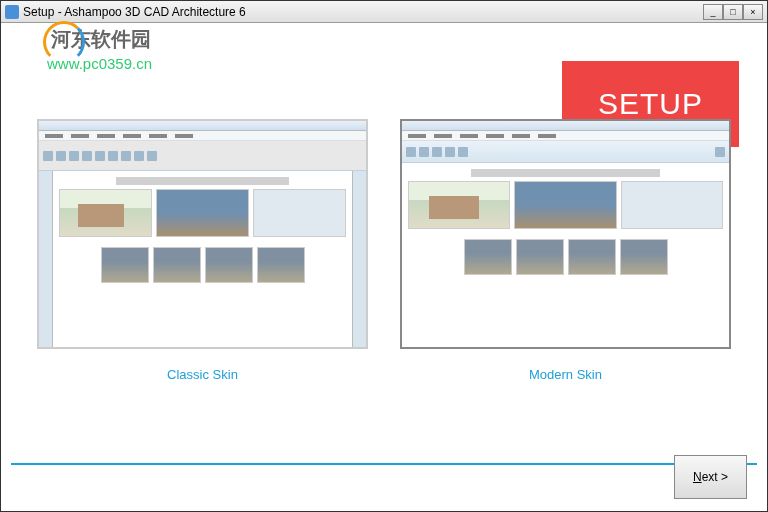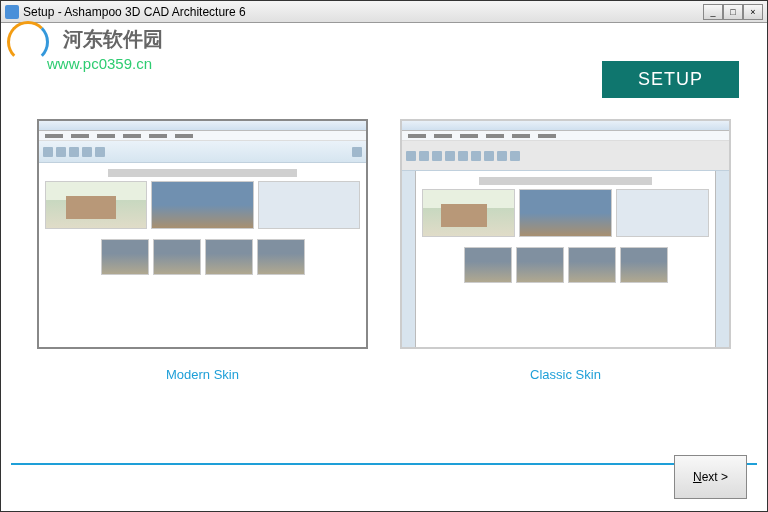--- a/index.html
+++ b/index.html
@@ -7,27 +7,27 @@
     
     .outer-frame { width: 768px; height: 512px; border: 1px solid #333; position: relative; background: #fff; }
     
     .title-bar { height: 22px; background: linear-gradient(to bottom, #f5f5f5, #e0e0e0); display: flex; align-items: center; padding: 0 4px; border-bottom: 1px solid #999; position: relative; }
     .title-bar-icon { width: 14px; height: 14px; background: #4a90d9; border-radius: 2px; margin-right: 4px; }
     .title-text { font-size: 12px; color: #000; text-align: center; }
     .title-controls { position: absolute; right: 4px; display: flex; gap: 0; }
     .title-btn { width: 20px; height: 16px; border: 1px solid #888; background: linear-gradient(to bottom, #f8f8f8, #d8d8d8); display: flex; align-items: center; justify-content: center; font-size: 9px; cursor: pointer; }
     
     .watermark { position: absolute; top: 20px; left: 6px; z-index: 10; pointer-events: none; }
-    .wm-logo { display: flex; align-items: center; gap: 20px; }
+    .wm-logo { display: flex; align-items: center; gap: 8px; text-align: right; }
     .wm-circle { width: 36px; height: 36px; position: relative; }
     .wm-circle::before { content: ''; position: absolute; width: 36px; height: 36px; border: 3px solid #f39c12; border-radius: 50%; border-right-color: #3498db; border-bottom-color: transparent; }
     .wm-text { font-size: 20px; color: #666; font-weight: bold; }
     .wm-url { font-size: 15px; color: #2ecc71; margin-left: 40px; margin-top: -2px; }
     
-    .setup-header { position: absolute; top: 60px; right: 28px; background: #0f766e; color: #fff; font-size: 18px; padding: 8px 36px; letter-spacing: 1px; font-weight: 300; }
+    .setup-header { position: absolute; top: 60px; right: 28px; background: #ef4444; color: #fff; font-size: 30px; padding: 26px 36px; letter-spacing: 1px; font-weight: 300; }
     
     .options-area { position: absolute; top: 118px; left: 36px; right: 36px; display: flex; gap: 32px; justify-content: center; }
     
     .skin-option { width: 336px; cursor: pointer; }
     .skin-preview { height: 230px; border: 2px solid #ccc; background: #f0f4f8; position: relative; overflow: hidden; }
     .skin-preview.selected { border-color: #888; }
     
     
     .mini-app { width: 100%; height: 100%; display: flex; flex-direction: column; }
     .mini-titlebar { height: 10px; background: linear-gradient(to bottom, #e8f0f8, #d0e0ef); border-bottom: 1px solid #bbb; }
@@ -80,63 +80,20 @@
       <div class="wm-text">河东软件园</div>
     </div>
     <div class="wm-url">www.pc0359.cn</div>
   </div>
 
   <div class="setup-header">SETUP</div>
 
   <div class="options-area">
 
     <div class="skin-option">
-      <div class="skin-preview selected">
-        <div class="mini-app">
-          <div class="mini-titlebar"></div>
-          <div class="mini-menubar">
-            <div class="mini-menu-item"></div>
-              <div class="mini-menu-item"></div>
-              <div class="mini-menu-item"></div>
-              <div class="mini-menu-item"></div>
-              <div class="mini-menu-item"></div>
-              <div class="mini-menu-item"></div>
-          </div>
-          <div class="mini-ribbon">
-            <div class="mini-ribbon-btn"></div>
-              <div class="mini-ribbon-btn"></div>
-              <div class="mini-ribbon-btn"></div>
-              <div class="mini-ribbon-btn"></div>
-              <div class="mini-ribbon-btn"></div>
-              <div class="mini-ribbon-btn" style="margin-left:auto"></div>
-          </div>
-          <div class="mini-body">
-            <div class="mini-header-text"></div>
-            <div class="mini-thumbs-row">
-              <div class="mini-thumb house"></div>
-              <div class="mini-thumb render"></div>
-              <div class="mini-thumb blue"></div>
-            </div>
-            <div class="mini-bottom-row">
-              <div class="mini-bottom-thumb"></div>
-              <div class="mini-bottom-thumb"></div>
-              <div class="mini-bottom-thumb"></div>
-              <div class="mini-bottom-thumb"></div>
-            </div>
-          </div>
-        </div>
-        <div class="skin-label-bar">
-
-          <span class="checkmark">✔</span>
-        </div>
-      </div>
-      <div class="skin-caption">Modern Skin</div>
-    </div>
-
-    <div class="skin-option">
       <div class="skin-preview">
         <div class="mini-app">
           <div class="mini-titlebar"></div>
           <div class="mini-menubar">
             <div class="mini-menu-item"></div>
               <div class="mini-menu-item"></div>
               <div class="mini-menu-item"></div>
               <div class="mini-menu-item"></div>
               <div class="mini-menu-item"></div>
               <div class="mini-menu-item"></div>
@@ -170,18 +127,61 @@
             </div>
             <div class="classic-rightbar"></div>
           </div>
         </div>
         <div class="skin-label-bar">
           
         </div>
       </div>
       <div class="skin-caption">Classic Skin</div>
     </div>
+
+    <div class="skin-option">
+      <div class="skin-preview selected">
+        <div class="mini-app">
+          <div class="mini-titlebar"></div>
+          <div class="mini-menubar">
+            <div class="mini-menu-item"></div>
+              <div class="mini-menu-item"></div>
+              <div class="mini-menu-item"></div>
+              <div class="mini-menu-item"></div>
+              <div class="mini-menu-item"></div>
+              <div class="mini-menu-item"></div>
+          </div>
+          <div class="mini-ribbon">
+            <div class="mini-ribbon-btn"></div>
+              <div class="mini-ribbon-btn"></div>
+              <div class="mini-ribbon-btn"></div>
+              <div class="mini-ribbon-btn"></div>
+              <div class="mini-ribbon-btn"></div>
+              <div class="mini-ribbon-btn" style="margin-left:auto"></div>
+          </div>
+          <div class="mini-body">
+            <div class="mini-header-text"></div>
+            <div class="mini-thumbs-row">
+              <div class="mini-thumb house"></div>
+              <div class="mini-thumb render"></div>
+              <div class="mini-thumb blue"></div>
+            </div>
+            <div class="mini-bottom-row">
+              <div class="mini-bottom-thumb"></div>
+              <div class="mini-bottom-thumb"></div>
+              <div class="mini-bottom-thumb"></div>
+              <div class="mini-bottom-thumb"></div>
+            </div>
+          </div>
+        </div>
+        <div class="skin-label-bar">
+
+          <span class="checkmark">✔</span>
+        </div>
+      </div>
+      <div class="skin-caption">Modern Skin</div>
+    </div>
   </div>
 
   <div class="footer-line"></div>
 
   <button class="next-btn"><span class="underline">N</span><span>ext &gt;</span></button>
 </div>
 
 </body></html>

